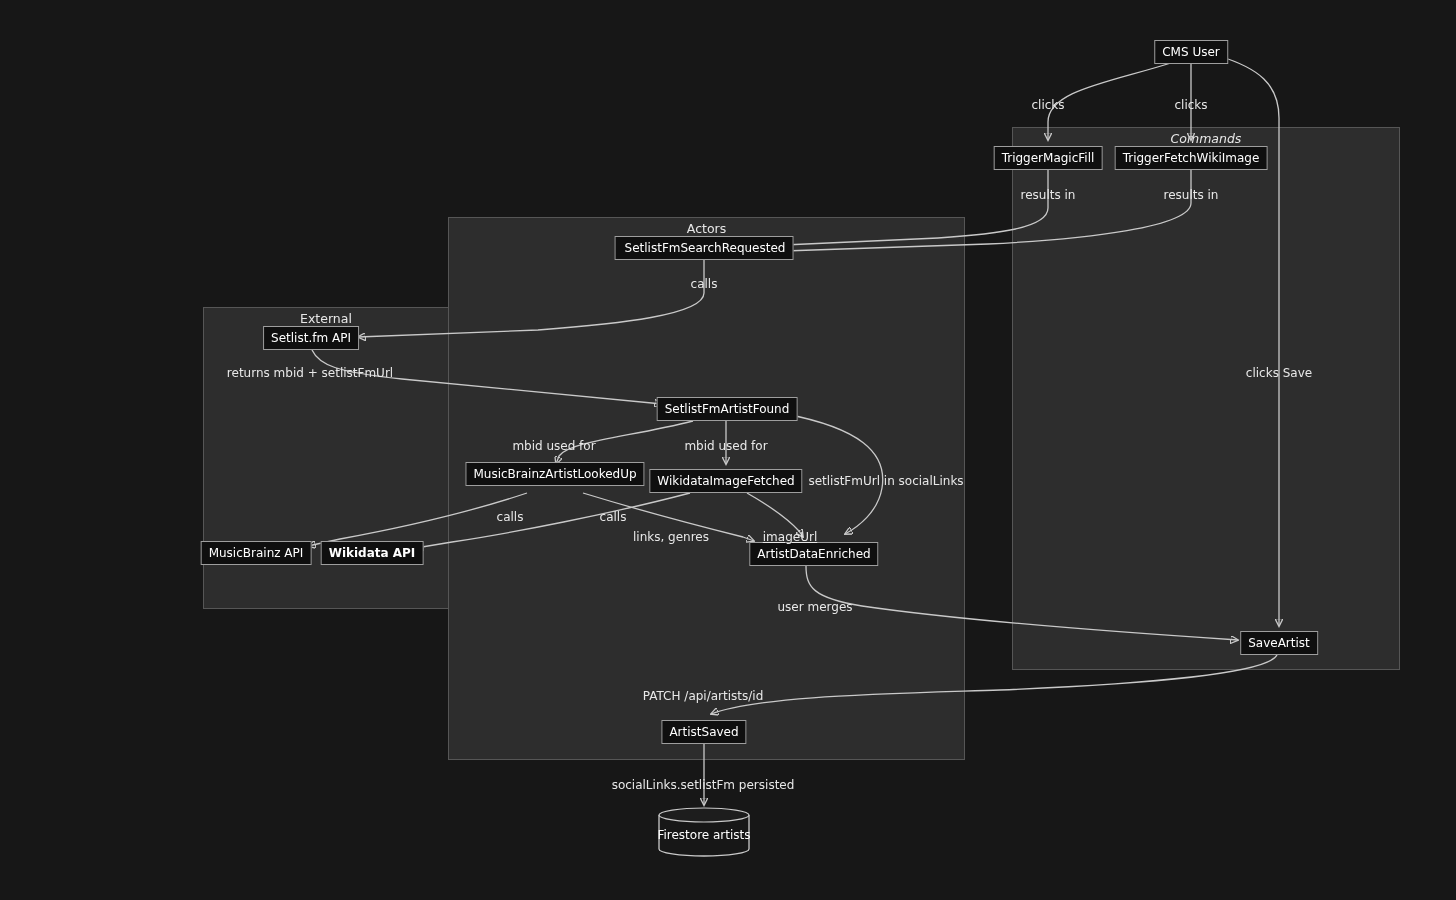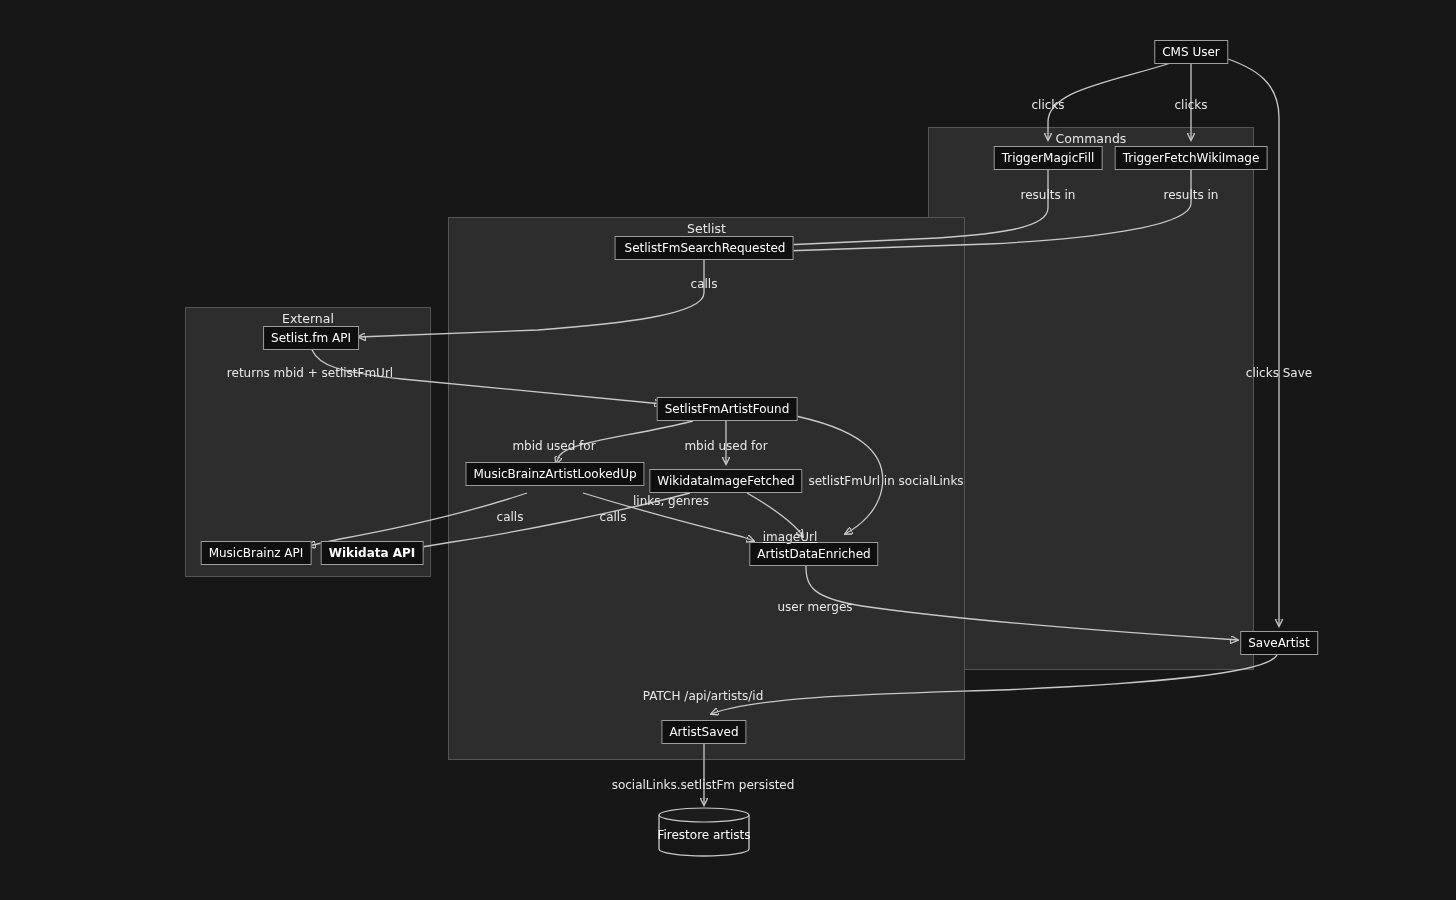--- a/index.html
+++ b/index.html
@@ -70,27 +70,27 @@
     font-size: 12px;
     white-space: nowrap;
     z-index: 4;
   }
 </style>
 </head>
 <body>
 
 <div class="canvas">
 
-  <div class="cluster" style="left:928px; top:127px; width:326px; height:543px;">
+  <div class="cluster" style="left:1012px; top:127px; width:388px; height:543px;font-style:italic;">
     <div class="cluster-title">Commands</div>
   </div>
   <div class="cluster" style="left:448px; top:217px; width:517px; height:543px;">
-    <div class="cluster-title">Setlist</div>
+    <div class="cluster-title">Actors</div>
   </div>
-  <div class="cluster" style="left:185px; top:307px; width:246px; height:270px;">
+  <div class="cluster" style="left:203px; top:307px; width:246px; height:302px;">
     <div class="cluster-title">External</div>
   </div>
 
   <svg class="edges" viewBox="0 0 1456 900">
     <defs>
       <marker id="arrow" markerWidth="9" markerHeight="8" refX="7.5" refY="4" orient="auto" markerUnits="userSpaceOnUse">
         <path d="M0,0 L8,4 L0,8 z" fill="#cfcfcf" stroke="none"></path>
       </marker>
     </defs>
 
@@ -154,19 +154,19 @@
   <div class="edge-label" style="left:1279px; top:373px;">clicks Save</div>
   <div class="edge-label" style="left:1048px; top:195px;">results in</div>
   <div class="edge-label" style="left:1191px; top:195px;">results in</div>
   <div class="edge-label" style="left:704px;  top:284px;">calls</div>
   <div class="edge-label" style="left:310px;  top:373px;">returns mbid + setlistFmUrl</div>
   <div class="edge-label" style="left:554px;  top:446px;">mbid used for</div>
   <div class="edge-label" style="left:726px;  top:446px;">mbid used for</div>
   <div class="edge-label" style="left:886px;  top:481px;">setlistFmUrl in socialLinks</div>
   <div class="edge-label" style="left:510px;  top:517px;">calls</div>
   <div class="edge-label" style="left:613px;  top:517px;">calls</div>
-  <div class="edge-label" style="left:671px;  top:501px;">links, genres</div>
+  <div class="edge-label" style="left:671px;  top:537px;">links, genres</div>
   <div class="edge-label" style="left:790px;  top:537px;text-decoration:underline;">imageUrl</div>
   <div class="edge-label" style="left:815px;  top:607px;">user merges</div>
   <div class="edge-label" style="left:703px;  top:696px;">PATCH /api/artists/id</div>
   <div class="edge-label" style="left:703px;  top:785px;">socialLinks.setlistFm persisted</div>
 
 </div>
 
 </body></html>

